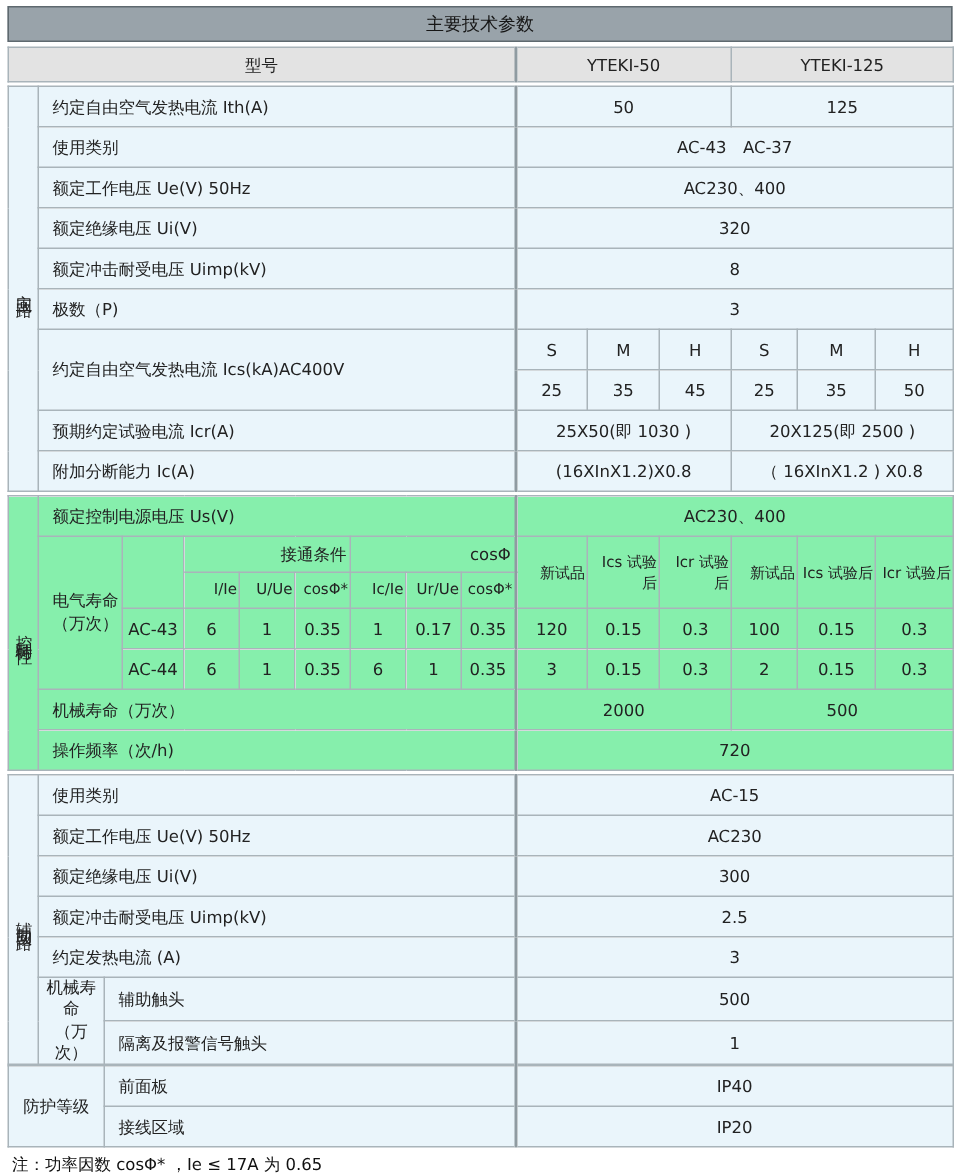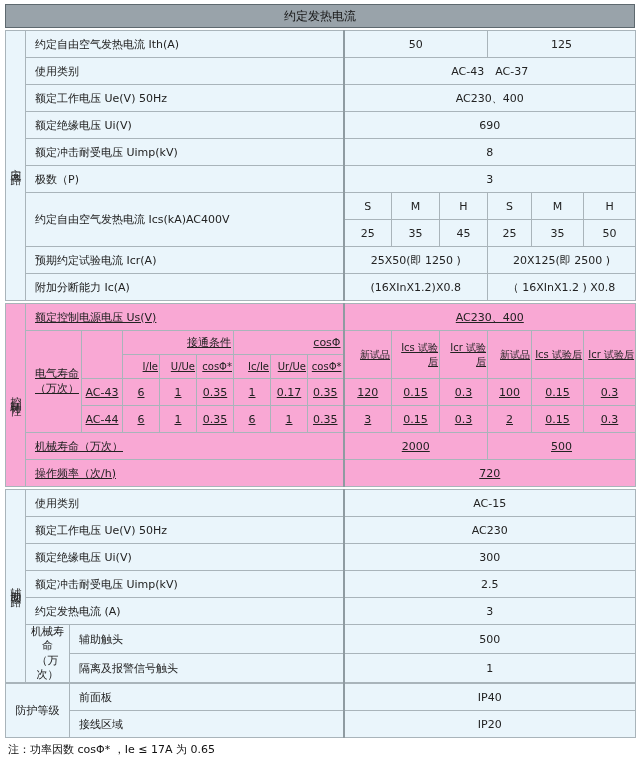--- a/index.html
+++ b/index.html
@@ -16,40 +16,54 @@
   }
   table{border-collapse:collapse;table-layout:fixed;width:630px;}
   td{
     border:1px solid #a9b4ba;text-align:center;vertical-align:middle;
     padding:0 2px;height:26px;font-size:11px;overflow:hidden;
   }
   table.sec{border:1px solid #76828a;margin-top:2px;}
   table.model{margin-top:3px;border:1px solid #76828a;}
   .model td{background:#e3e3e3;height:22px;}
   .blue td{background:#eaf5fb;}
-  .gray td{background:#f9a8d4;text-decoration:underline;}
+  .gray td{background:#86efac;}
   td.lab{text-align:left;padding-left:9px;}
   td.grp{padding:0;}
   .vtext{
     display:inline-block;writing-mode:vertical-rl;text-orientation:upright;
     letter-spacing:3px;line-height:1;font-size:11px;
   }
   td.div{border-left:2px solid #8f9ba1;}
   td.sm{font-size:10px;padding:0 1px;}
   td.pre{white-space:pre-line;line-height:1.3;padding:0 2px;}
   .h24{height:23px;text-align:right;}
   .note{margin:5px 0 0 3px;font-size:11px;line-height:1.35;color:#111;}
 </style>
 </head>
 <body>
 
 <div class="wrap">
 
-  <div class="titlebar">约定发热电流</div>
-
+  <div class="titlebar">主要技术参数</div>
+
+  <table class="model">
+    <colgroup>
+        <col style="width:338px">
+        <col style="width:144px">
+        <col style="width:148px">
+      </colgroup>
+    <tbody>
+        <tr>
+      <td>型号</td>
+      <td class="div">YTEKI-50</td>
+      <td>YTEKI-125</td>
+    </tr>
+  </tbody>
+    </table>
 
   <table class="sec blue">
     <colgroup>
       <col style="width:20px">
         <col style="width:318px">
       <col style="width:48px">
         <col style="width:48px">
         <col style="width:48px">
       <col style="width:44px">
         <col style="width:52px">
@@ -65,21 +79,21 @@
     <tr>
       <td class="lab">使用类别</td>
       <td class="div" colspan="6">AC-43　AC-37</td>
     </tr>
     <tr>
       <td class="lab">额定工作电压 Ue(V) 50Hz</td>
       <td class="div" colspan="6">AC230、400</td>
     </tr>
     <tr>
       <td class="lab">额定绝缘电压 Ui(V)</td>
-      <td class="div" colspan="6">690</td>
+      <td class="div" colspan="6">320</td>
     </tr>
     <tr>
       <td class="lab">额定冲击耐受电压 Uimp(kV)</td>
       <td class="div" colspan="6">8</td>
     </tr>
     <tr>
       <td class="lab">极数（P)</td>
       <td class="div" colspan="6">3</td>
     </tr>
     <tr>
@@ -94,21 +108,21 @@
     <tr>
       <td class="div">25</td>
       <td>35</td>
       <td>45</td>
       <td>25</td>
       <td>35</td>
       <td>50</td>
     </tr>
     <tr>
       <td class="lab">预期约定试验电流 Icr(A)</td>
-      <td class="div" colspan="3">25X50(即 1250 )</td>
+      <td class="div" colspan="3">25X50(即 1030 )</td>
       <td colspan="3">20X125(即 2500 )</td>
     </tr>
     <tr>
       <td class="lab">附加分断能力 Ic(A)</td>
       <td class="div" colspan="3">(16XInX1.2)X0.8</td>
       <td colspan="3">（ 16XInX1.2 ) X0.8</td>
     </tr>
   </tbody>
     </table>
 

